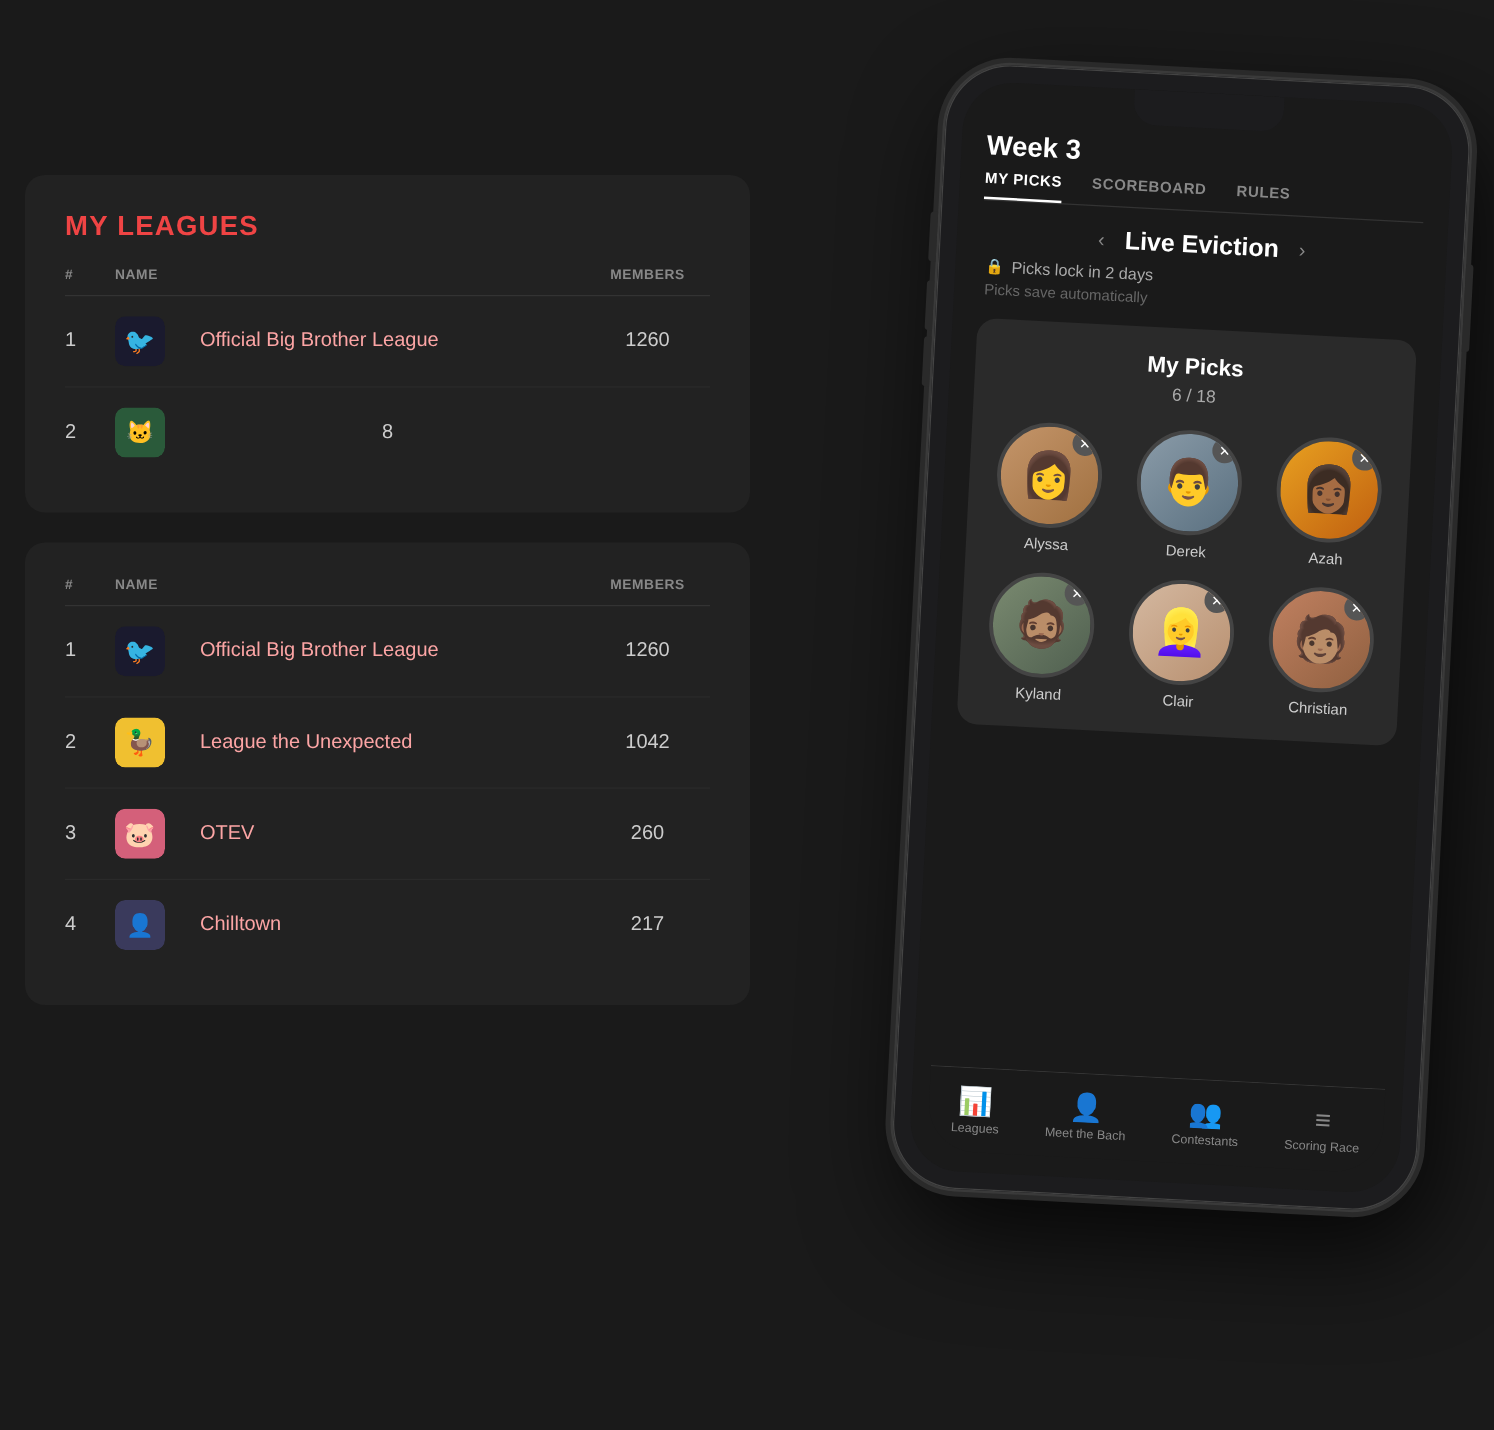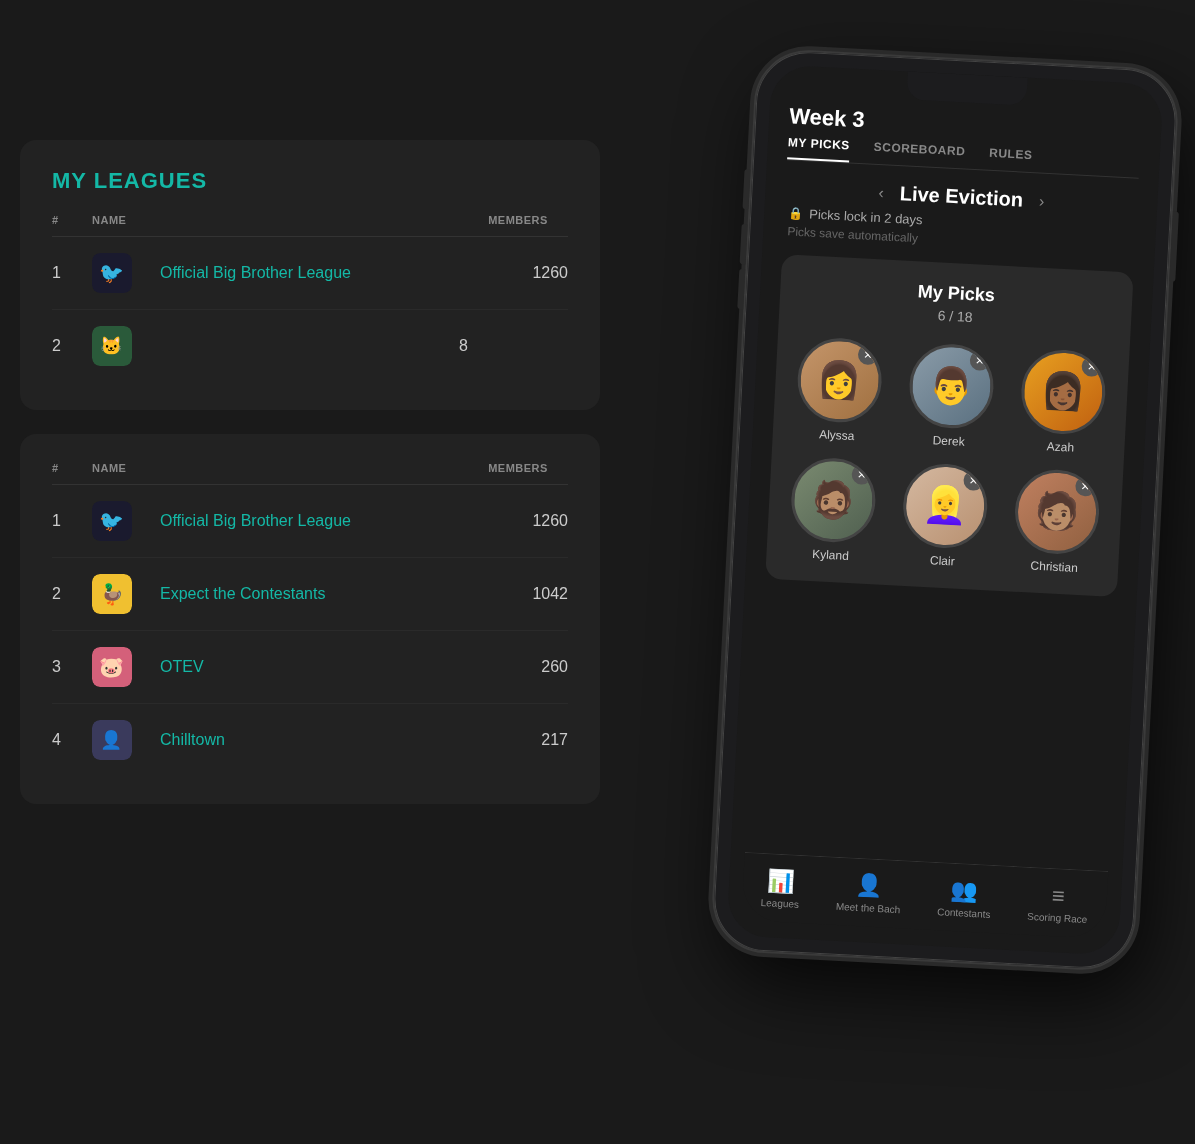--- a/index.html
+++ b/index.html
@@ -23,21 +23,21 @@
     .panel {
       background: #222222;
       border-radius: 16px;
       padding: 28px 32px;
       margin-bottom: 24px;
     }
 
     .panel-title {
       font-size: 22px;
       font-weight: 700;
-      color: #14b8a6;
+      color: #ef4444;
       letter-spacing: 1px;
       margin-bottom: 20px;
     }
 
     .table-header {
       display: grid;
       grid-template-columns: 40px 60px 1fr 100px;
       padding: 0 0 10px 0;
       border-bottom: 1px solid #333;
     }
@@ -76,29 +76,29 @@
       height: 40px;
       border-radius: 8px;
       overflow: hidden;
       display: flex;
       align-items: center;
       justify-content: center;
     }
 
     .league-name {
       font-size: 16px;
-      color: #14b8a6;
+      color: #fca5a5;
       font-weight: 400;
       padding-left: 8px;
     }
 
     .members-count {
       font-size: 16px;
       color: #ccc;
-      text-align: right;
+      text-align: center;
     }
 
     
     .icon-bb {
       background: #1a1a2e;
       width: 40px;
       height: 40px;
       border-radius: 8px;
       display: flex;
       align-items: center;
@@ -465,21 +465,21 @@
       </div>
       <span class="league-name">Official Big Brother League</span>
       <span class="members-count">1260</span>
     </div>
 
     <div class="table-row">
       <span class="row-num">2</span>
       <div class="league-icon">
         <div class="icon-duck">🦆</div>
       </div>
-      <span class="league-name">Expect the Contestants</span>
+      <span class="league-name">League the Unexpected</span>
       <span class="members-count">1042</span>
     </div>
 
     <div class="table-row">
       <span class="row-num">3</span>
       <div class="league-icon">
         <div class="icon-pig">🐷</div>
       </div>
       <span class="league-name">OTEV</span>
       <span class="members-count">260</span>

